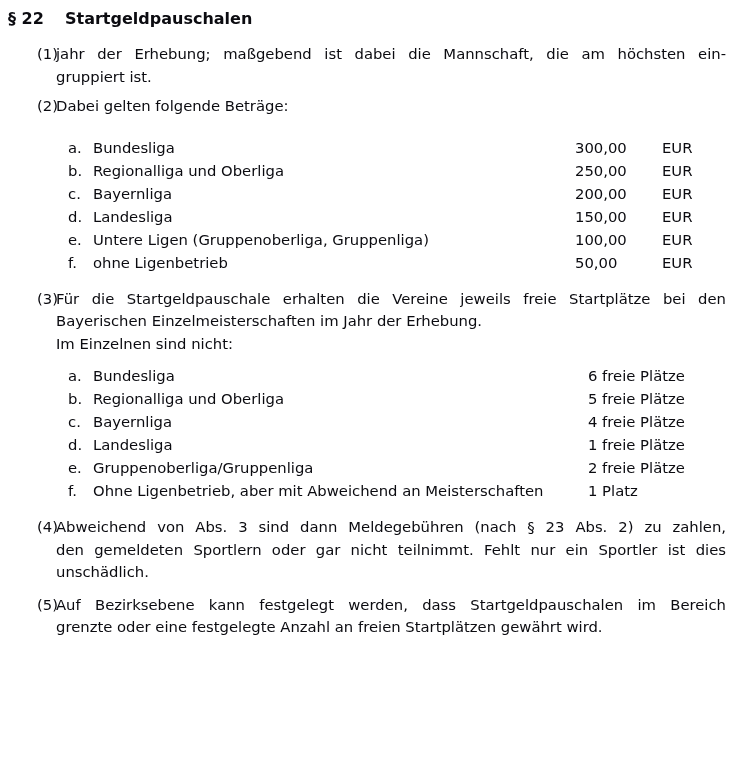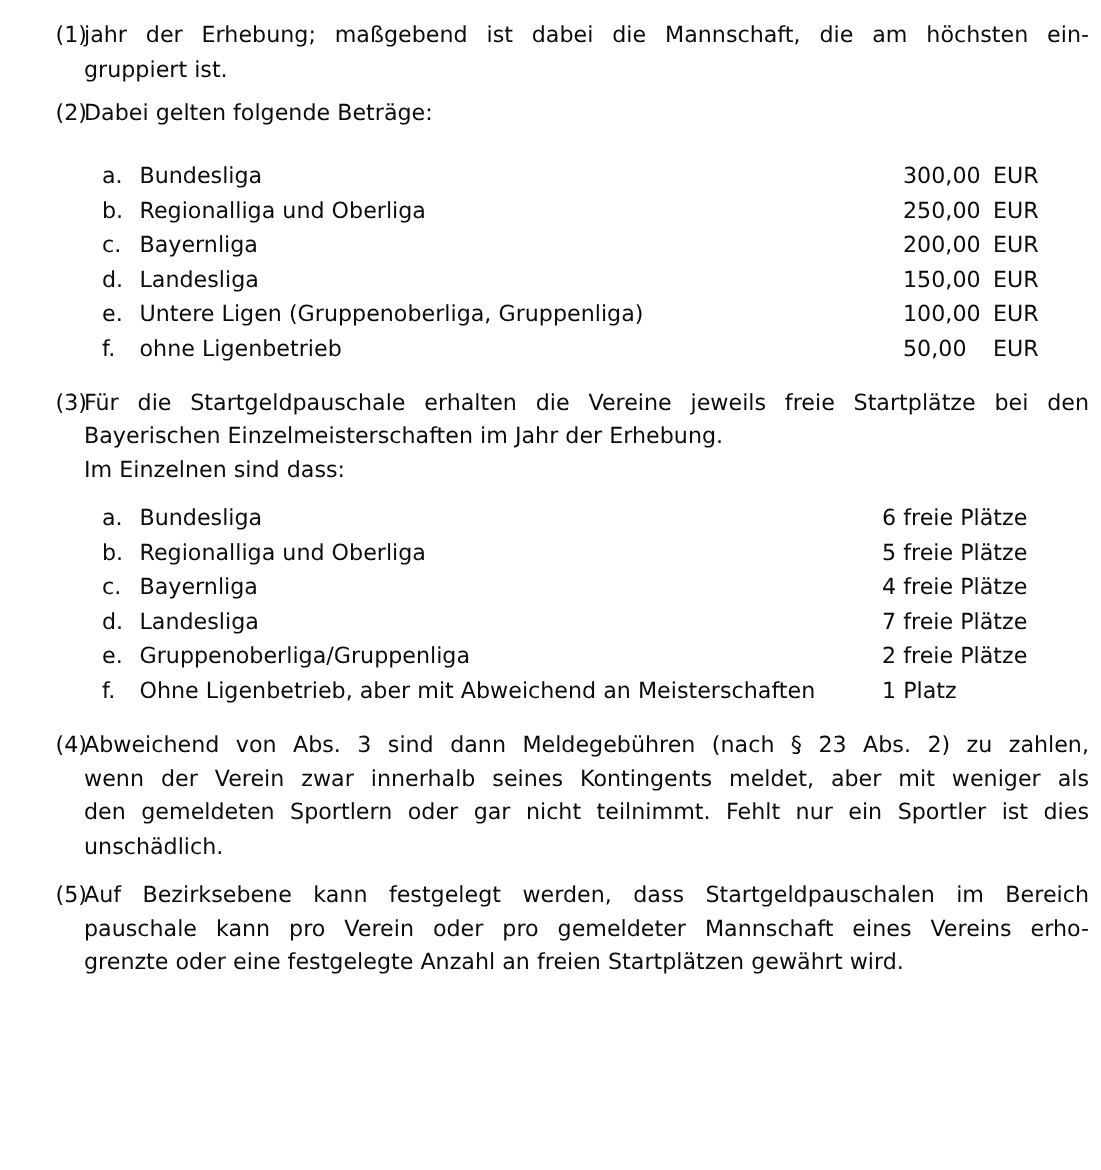--- a/index.html
+++ b/index.html
@@ -61,29 +61,33 @@
     margin-left: 68px;
     margin-right: 38px;
     line-height: 23px;
   }
   .fee-list { margin-top: 18px; }
   .places-list { margin-top: 9px; }
   .lrow { display: flex; }
   .lmark { width: 25px; flex: none; }
   .fee-list .llabel { flex: 1; min-width: 0; white-space: nowrap; }
   .lamount { width: 60px; flex: none; white-space: nowrap; }
-  .lcur { width: 34px; flex: none; white-space: nowrap; }
+  .lcur { width: 34px; flex: none; margin-left: 27px; white-space: nowrap; }
   .places-list .llabel { flex: 0 1 auto; min-width: 485px; white-space: nowrap; }
   .lvalue { margin-left: 10px; white-space: nowrap; }
 </style>
 </head>
 <body>
 
 <div class="page">
 
+  <div class="heading">
+    <span class="hnum">§ 22</span>
+    <span class="htitle">Startgeldpauschalen</span>
+  </div>
 
   <div class="para p1">
     <div class="pmark">(1)</div>
     <div class="plines">
       <div class="line">jahr der Erhebung; maßgebend ist dabei die Mannschaft, die am höchsten ein-</div>
       <div class="line nj">gruppiert ist.</div>
     </div>
   </div>
 
   <div class="para p2">
@@ -130,21 +134,21 @@
       <span class="lamount">50,00</span>
       <span class="lcur">EUR</span>
     </div>
   </div>
 
   <div class="para p3">
     <div class="pmark">(3)</div>
     <div class="plines">
       <div class="line">Für die Startgeldpauschale erhalten die Vereine jeweils freie Startplätze bei den</div>
       <div class="line nj">Bayerischen Einzelmeisterschaften im Jahr der Erhebung.</div>
-      <div class="line nj">Im Einzelnen sind dass:</div>
+      <div class="line nj">Im Einzelnen sind nicht:</div>
     </div>
   </div>
 
   <div class="list places-list">
     <div class="lrow">
       <span class="lmark">a.</span>
       <span class="llabel">Bundesliga</span>
       <span class="lvalue">6 freie Plätze</span>
     </div>
     <div class="lrow">
@@ -153,46 +157,44 @@
       <span class="lvalue">5 freie Plätze</span>
     </div>
     <div class="lrow">
       <span class="lmark">c.</span>
       <span class="llabel">Bayernliga</span>
       <span class="lvalue">4 freie Plätze</span>
     </div>
     <div class="lrow">
       <span class="lmark">d.</span>
       <span class="llabel">Landesliga</span>
-      <span class="lvalue">7 freie Plätze</span>
+      <span class="lvalue">1 freie Plätze</span>
     </div>
     <div class="lrow">
       <span class="lmark">e.</span>
       <span class="llabel">Gruppenoberliga/Gruppenliga</span>
       <span class="lvalue">2 freie Plätze</span>
     </div>
     <div class="lrow">
       <span class="lmark">f.</span>
       <span class="llabel">Ohne Ligenbetrieb, aber mit Abweichend an Meisterschaften</span>
       <span class="lvalue">1 Platz</span>
     </div>
   </div>
 
   <div class="para p4">
     <div class="pmark">(4)</div>
     <div class="plines">
       <div class="line">Abweichend von Abs. 3 sind dann Meldegebühren (nach § 23 Abs. 2) zu zahlen,</div>
-      <div class="line">wenn der Verein zwar innerhalb seines Kontingents meldet, aber mit weniger als</div>
       <div class="line">den gemeldeten Sportlern oder gar nicht teilnimmt. Fehlt nur ein Sportler ist dies</div>
       <div class="line nj">unschädlich.</div>
     </div>
   </div>
 
   <div class="para p5">
     <div class="pmark">(5)</div>
     <div class="plines">
       <div class="line">Auf Bezirksebene kann festgelegt werden, dass Startgeldpauschalen im Bereich</div>
-      <div class="line">pauschale kann pro Verein oder pro gemeldeter Mannschaft eines Vereins erho-</div>
       <div class="line nj">grenzte oder eine festgelegte Anzahl an freien Startplätzen gewährt wird.</div>
     </div>
   </div>
 
 </div>
 
 </body></html>

